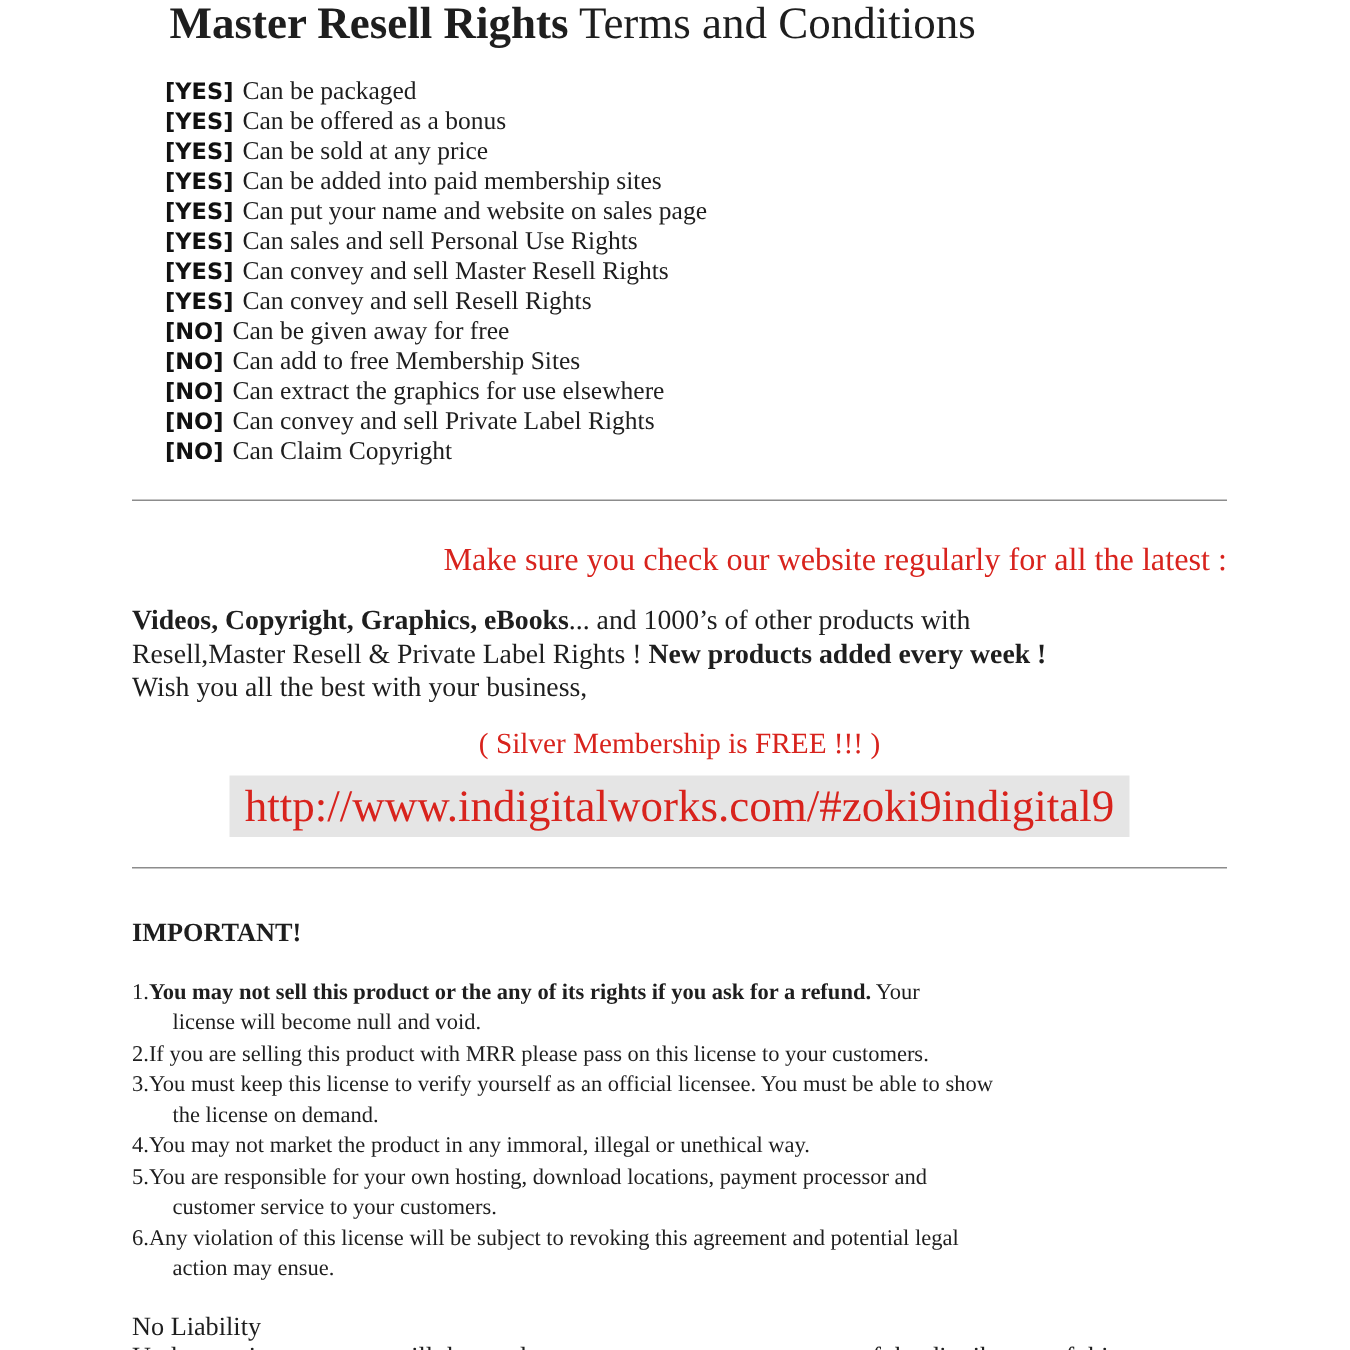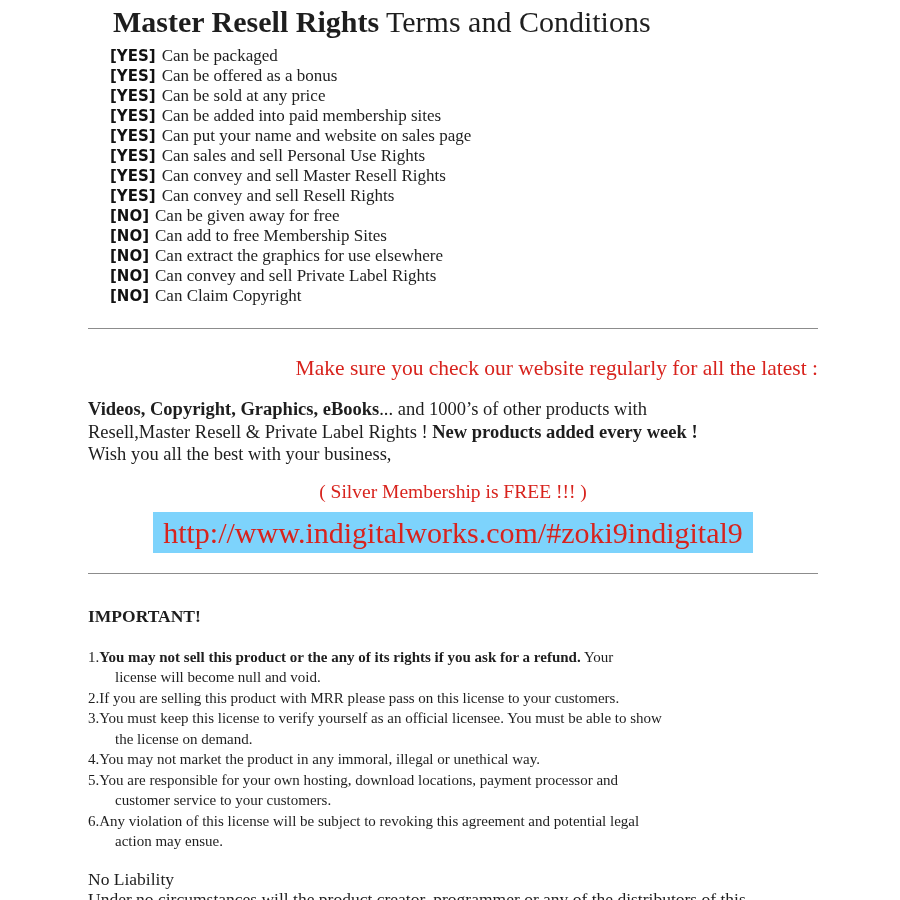--- a/index.html
+++ b/index.html
@@ -12,29 +12,29 @@
   }
   body {
     font-family: "Liberation Serif", "DejaVu Serif", serif;
     color: #1e1e1e;
   }
   .page {
     padding: 0 82px 0 88px;
   }
   .title {
     margin: 0 0 0 25px;
-    padding-top: 6px;
+    padding-top: 0;
     font-size: 30px;
     line-height: 32px;
     font-weight: 700;
     letter-spacing: 0;
   }
   .title .rest { font-weight: 400; }
 
-  .perm-list { margin: 8px 0 0 22px; }
+  .perm-list { margin: 19px 0 0 22px; }
   .perm-row {
     font-size: 17px;
     line-height: 20px;
     white-space: nowrap;
   }
   .flag {
     font-family: "DejaVu Sans", "Liberation Sans", sans-serif;
     font-weight: 700;
     font-size: 15px;
     color: #111111;
@@ -70,21 +70,21 @@
     font-size: 19.5px;
     line-height: 23px;
   }
 
   .link-row {
     margin-top: 9px;
     text-align: center;
   }
   .link-hl {
     display: inline-block;
-    background: #7dd3fc;
+    background: #e5e5e5;
     color: #d8231d;
     font-size: 30px;
     line-height: 41px;
     padding: 0 10px;
     text-decoration: none;
     cursor: pointer;
   }
 
   .important-heading {
     margin-top: 31px;

